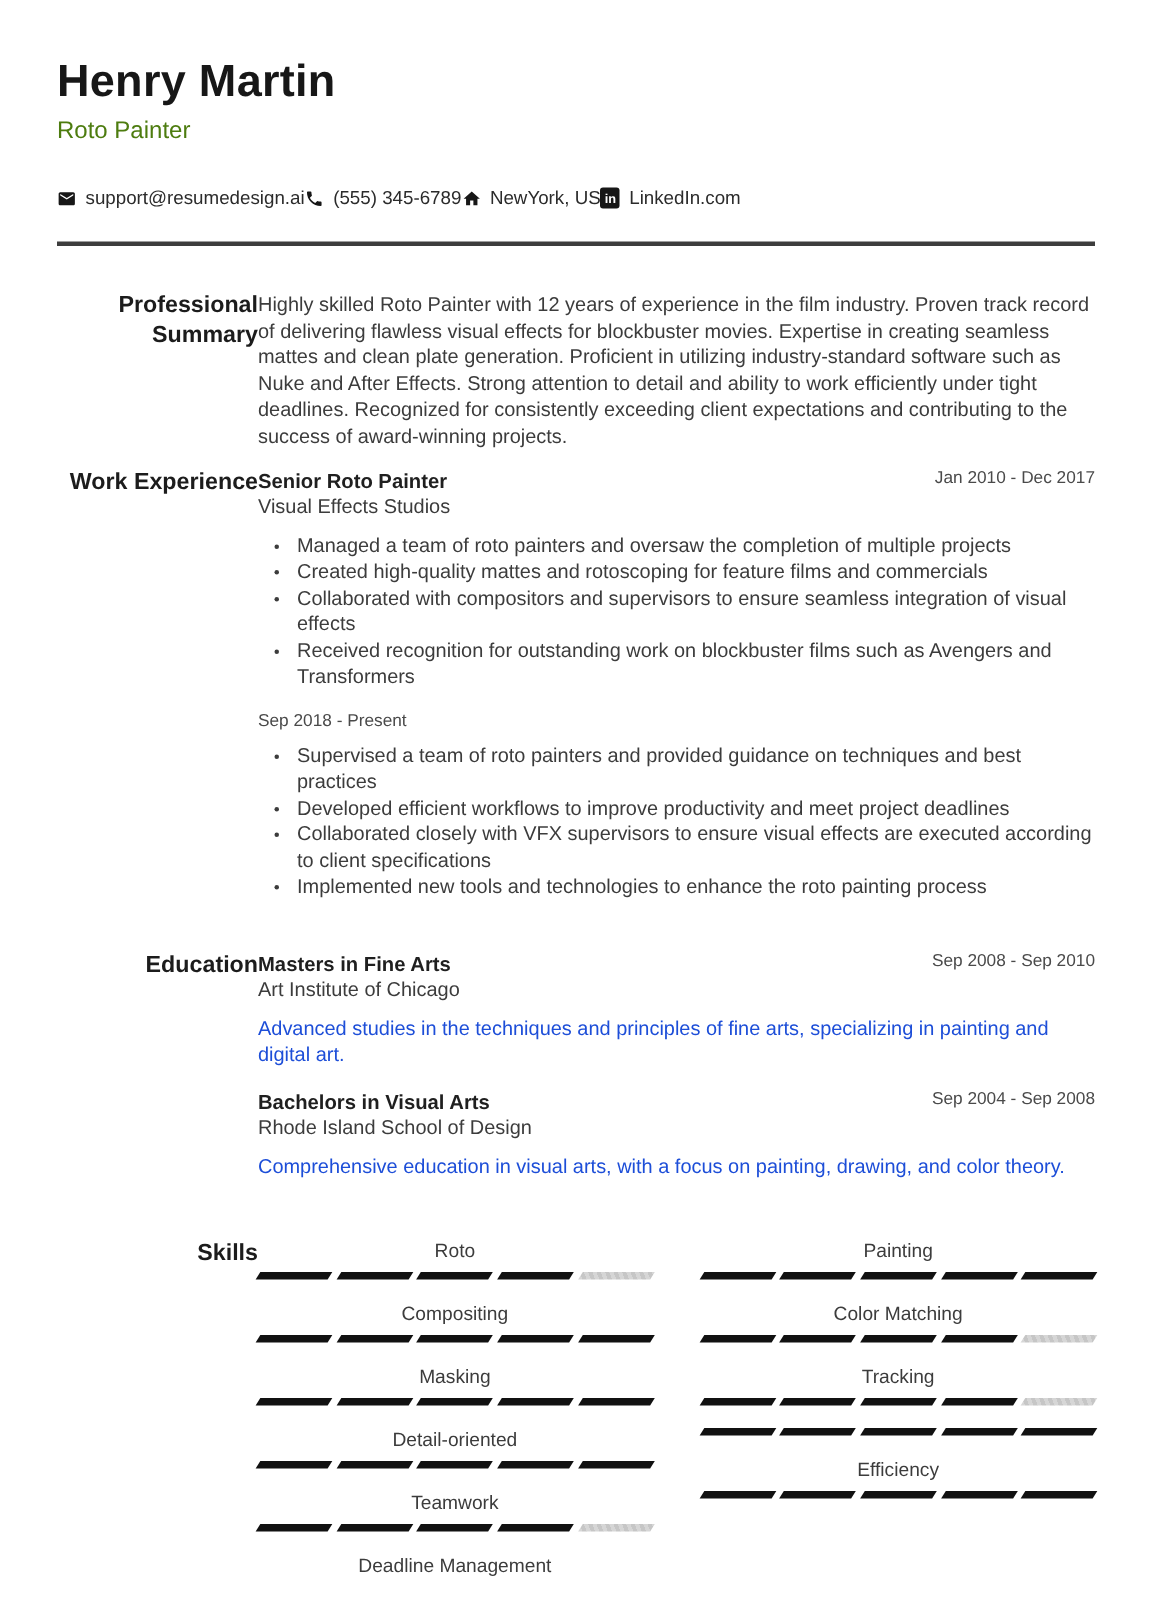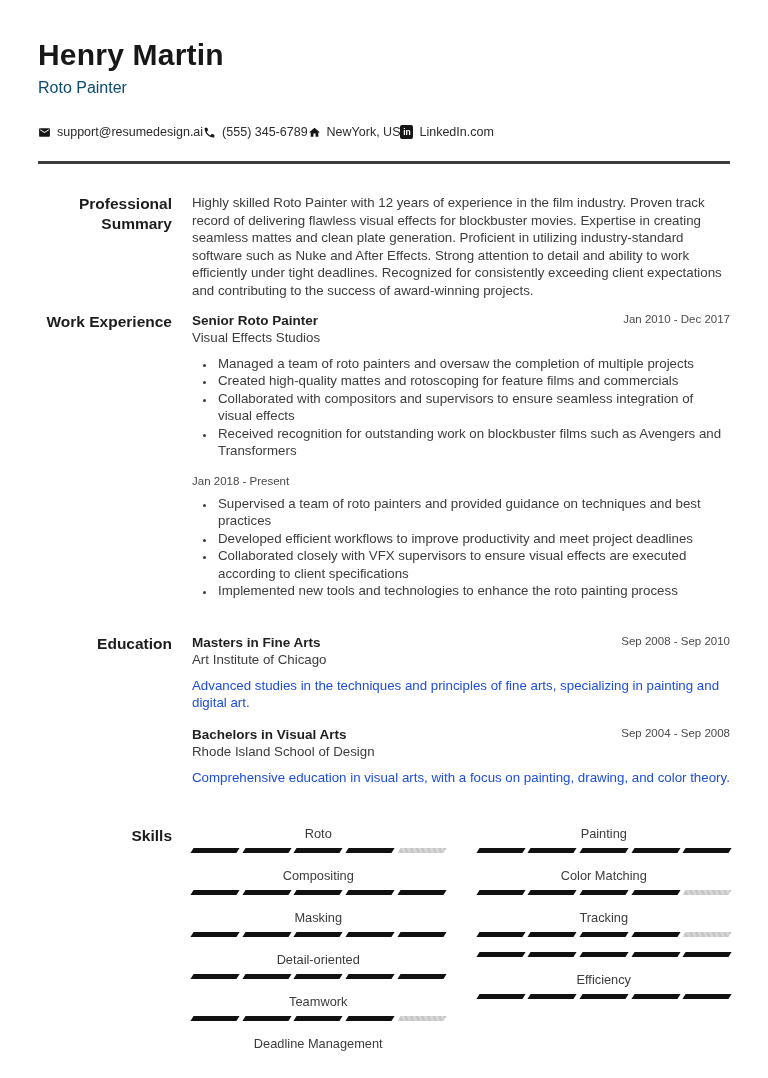--- a/index.html
+++ b/index.html
@@ -22,21 +22,21 @@
   .name {
     font-size: 30px;
     font-weight: 700;
     color: #171717;
     letter-spacing: 0.2px;
     line-height: 34px;
   }
   .job-title {
     margin-top: 6px;
     font-size: 16px;
-    color: #0c4a6e;
+    color: #4d7c0f;
     line-height: 19px;
   }
   .contact-row {
     margin-top: 28px;
     display: flex;
     align-items: flex-start;
     font-size: 12.5px;
     color: #2b2b2b;
   }
   .contact-item { display: flex; align-items: center; gap: 6px; }
@@ -54,21 +54,20 @@
   .divider {
     margin-top: 22px;
     height: 3px;
     background: #3d3d3d;
   }
 
   
   .section {
     display: grid;
     grid-template-columns: 134px 1fr;
-    column-gap: 20px;
   }
   .section + .section { }
   .section-label {
     font-size: 15.5px;
     font-weight: 700;
     color: #1c1c1c;
     text-align: right;
     line-height: 20px;
   }
   .sec-summary   { margin-top: 30px; }
@@ -213,21 +212,21 @@
         <ul class="bullets">
           <li>Managed a team of roto painters and oversaw the completion of multiple projects</li>
           <li>Created high-quality mattes and rotoscoping for feature films and commercials</li>
           <li>Collaborated with compositors and supervisors to ensure seamless integration of visual effects</li>
           <li>Received recognition for outstanding work on blockbuster films such as Avengers and Transformers</li>
         </ul>
       </div>
 
       <div class="entry">
         <div class="entry-head">
-          <div class="entry-dates">Jan 2018 - Present</div>
+          <div class="entry-dates">Sep 2018 - Present</div>
         </div>
         <ul class="bullets">
           <li>Supervised a team of roto painters and provided guidance on techniques and best practices</li>
           <li>Developed efficient workflows to improve productivity and meet project deadlines</li>
           <li>Collaborated closely with VFX supervisors to ensure visual effects are executed according to client specifications</li>
           <li>Implemented new tools and technologies to enhance the roto painting process</li>
         </ul>
       </div>
 
     </div>

